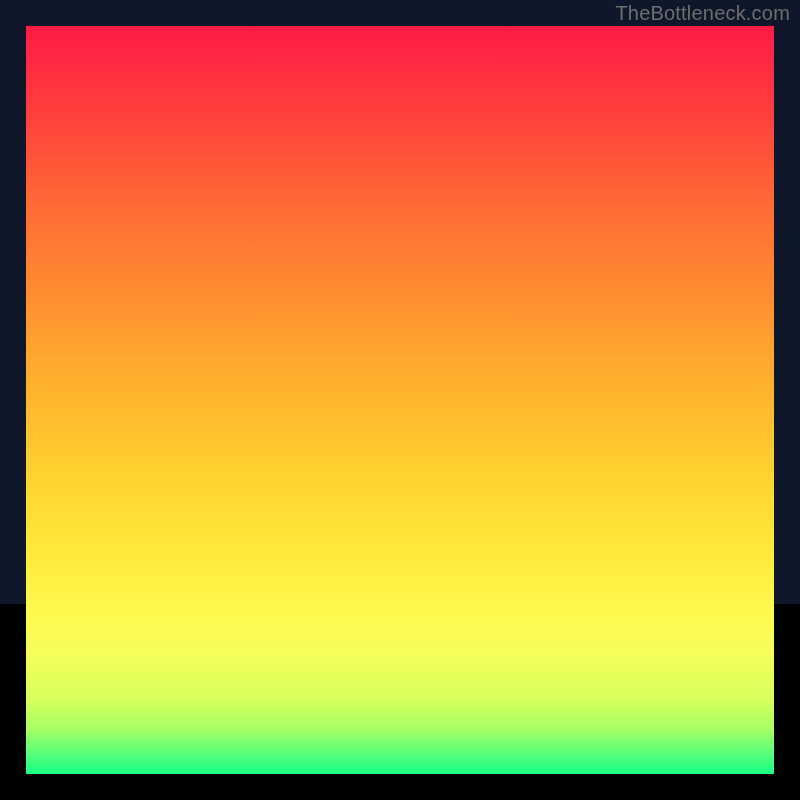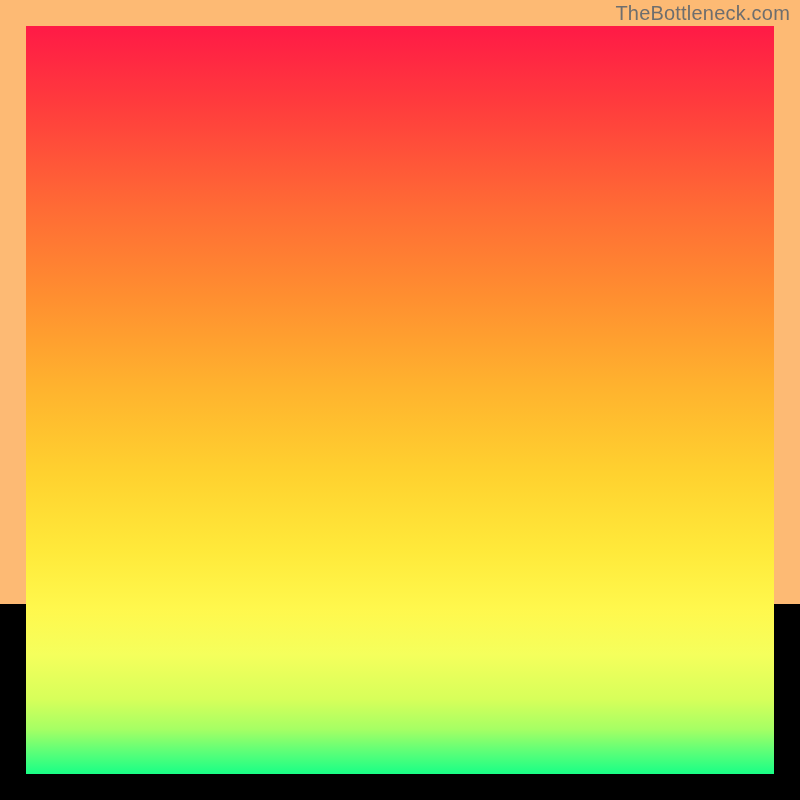--- a/index.html
+++ b/index.html
@@ -10,21 +10,21 @@
     background: #000;
     overflow: hidden;
     font-family: Arial, Helvetica, sans-serif;
   }
   .frame {
     position: absolute;
     top: 0;
     left: 0;
     width: 800px;
     height: 604px;
-    background: #fdba74;
+    background: #0f172a;
   }
   .plot {
     position: absolute;
     top: 26px;
     left: 26px;
     width: 748px;
     height: 748px;
     overflow: hidden;
   }
   .gradient {

